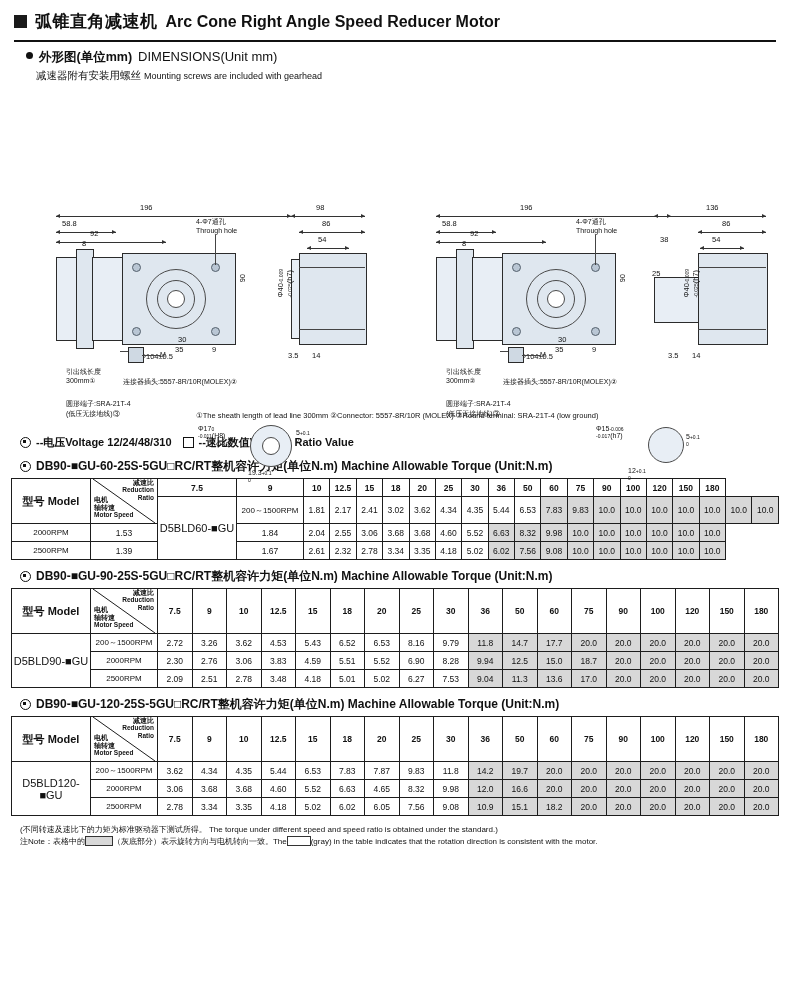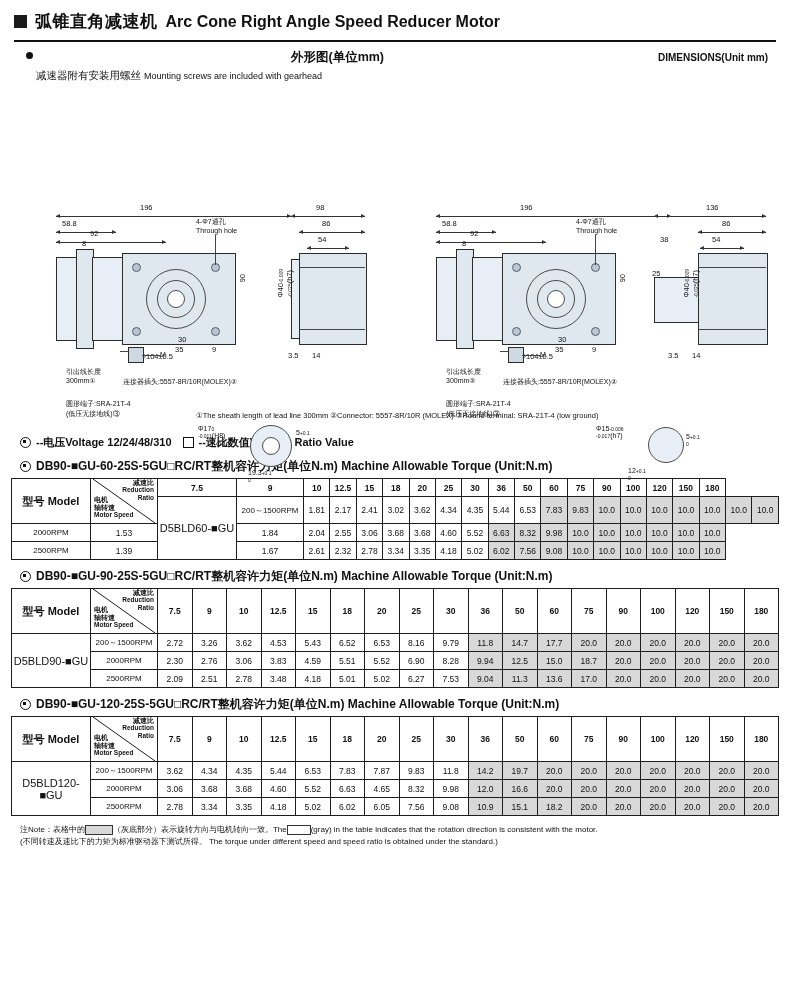--- a/index.html
+++ b/index.html
@@ -16,24 +16,24 @@
   
   .title-row{
     display:flex;align-items:center;gap:8px;
     padding:10px 14px 4px 14px;
   }
   .title-mark{width:13px;height:13px;background:#1a1a1a;display:inline-block;}
   .title-cn{font-size:17px;font-weight:bold;letter-spacing:0.5px;}
   .title-en{font-size:16px;font-weight:bold;}
   .title-rule{height:2px;background:#111;margin:3px 14px 0 14px;}
 
-  .sub-row{display:flex;align-items:baseline;gap:6px;padding:7px 22px 0 26px;justify-content:space-between;}
+  .sub-row{display:flex;align-items:baseline;gap:6px;padding:7px 12px 0 26px;}
   .bullet{width:7px;height:7px;background:#111;border-radius:50%;display:inline-block;position:relative;top:-2px;}
   .sub-cn{font-size:12.5px;font-weight:bold;}
-  .sub-en{font-size:10px;font-weight:bold;margin-left:16px;}
+  .sub-en{font-size:13px;font-weight:normal;}
   .sub2{font-size:10.5px;padding:3px 14px 0 36px;}
   .sub2 .en{font-size:9px;}
 
   .model-label{
     font-size:13px;font-weight:bold;margin:12px 0 0 48px;
   }
 
   
   .draw-wrap{position:relative;height:340px;margin-top:6px;}
   .dw-frame{
@@ -585,19 +585,19 @@
         <td class="gray">20.0</td>
         <td class="gray">20.0</td>
         <td class="gray">20.0</td>
         <td class="gray">20.0</td>
         <td class="gray">20.0</td>
       </tr>
     </tbody>
       </table>
 
     <div class="note">
+      <div>(不同转速及速比下的力矩为标准驱动器下测试所得。  The torque under different speed and speed ratio is obtained under the standard.)</div>
       <div>
         <span>注Note：表格中的</span><span class="greybox"></span><span>（灰底部分）表示旋转方向与电机转向一致。The</span><span class="whitebox"></span><span>(gray) in the table indicates that the rotation direction is consistent with the motor.</span>
       </div>
-      <div>(不同转速及速比下的力矩为标准驱动器下测试所得。  The torque under different speed and speed ratio is obtained under the standard.)</div>
     </div>
   </div>
 </div>
 
 </body></html>

